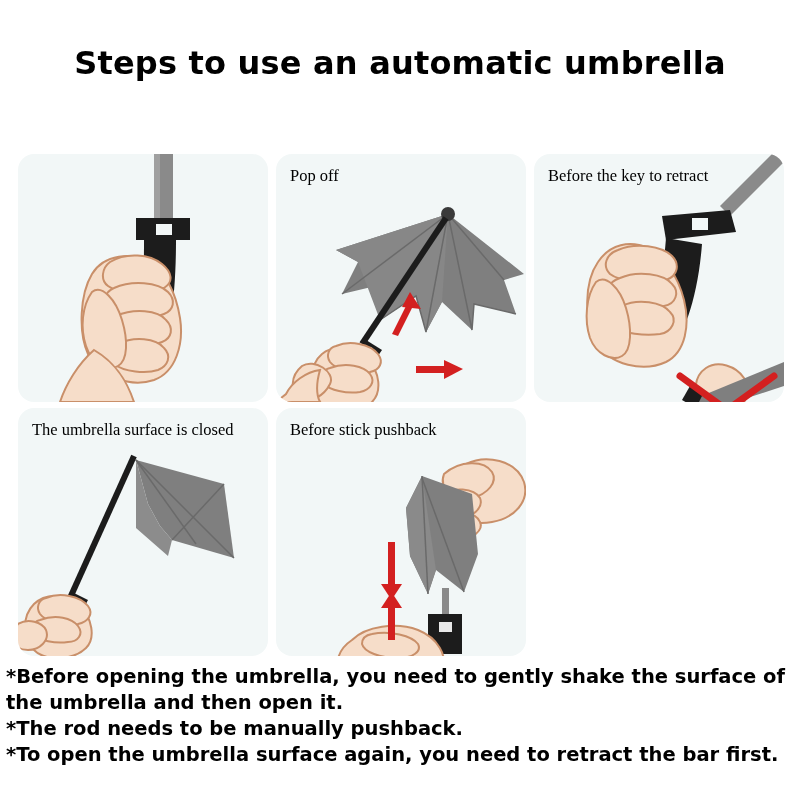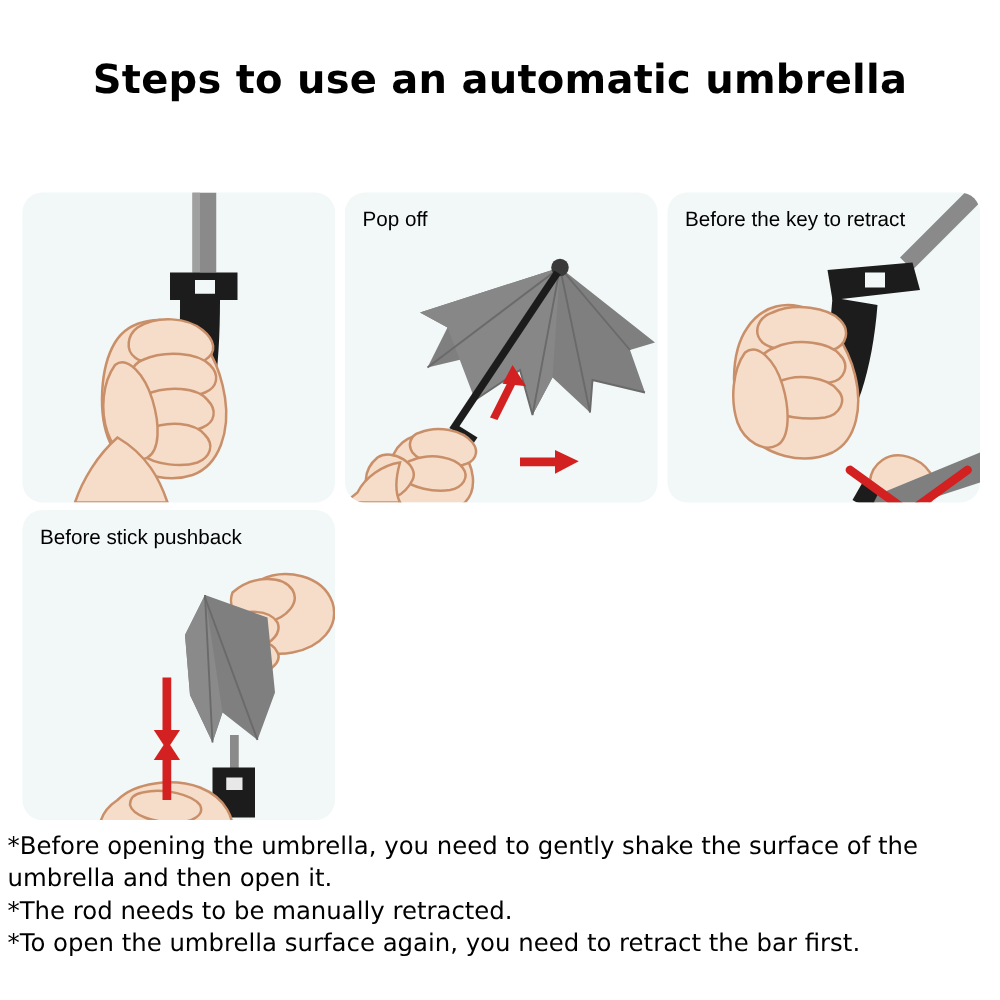--- a/index.html
+++ b/index.html
@@ -45,40 +45,41 @@
     overflow: hidden;
   }
   .cell .caption {
     position: absolute;
     top: 12px;
     left: 14px;
     font-size: 16.5px;
     line-height: 1.25;
     z-index: 6;
     max-width: 225px;
-    font-family: Liberation Sans, sans-serif;
+    font-family: Liberation Serif, serif;
   }
   .cell svg {
     position: absolute;
     inset: 0;
     width: 100%;
     height: 100%;
     display: block;
   }
   .notes {
     position: absolute;
     top: 620px;
     left: 6px;
     width: 790px;
     font-size: 19.5px;
     line-height: 1.33;
     font-family: "DejaVu Sans", sans-serif;
   }
   .notes p {
     margin: 0;
+    font-weight: bold;
   }
 </style>
 </head>
 <body>
 
 <div class="page">
 
   <div class="title">Steps to use an automatic umbrella</div>
 
   <div class="grid">
@@ -166,20 +167,41 @@
         <path d="M156 232 l14 6 l-8 16 l-14 -8 z" fill="#1c1c1c"></path>
 
         <g stroke="#d32020" stroke-width="7" stroke-linecap="round">
           <line x1="146" y1="222" x2="240" y2="290"></line>
           <line x1="240" y1="222" x2="146" y2="290"></line>
         </g>
       </svg>
       <div class="caption">Before the key to retract</div>
     </div>
 
+    <div class="cell">
+      <svg viewBox="0 0 250 248">
+
+        <path d="M118 52 L206 76 L216 150 L154 132 L142 118 L130 96 z" fill="#7f7f7f"></path>
+        <path d="M118 52 L130 96 L142 118 L154 132 L150 148 L118 120 z" fill="#8c8c8c"></path>
+        <path d="M206 76 L154 132" fill="none" stroke="#6a6a6a" stroke-width="1.5"></path>
+        <path d="M118 52 L216 150" fill="none" stroke="#6a6a6a" stroke-width="1.5"></path>
+        <path d="M118 52 L178 136" fill="none" stroke="#6a6a6a" stroke-width="1.5"></path>
+
+        <path d="M116 48 L52 190" stroke="#1c1c1c" stroke-width="6"></path>
+
+        <path d="M54 184 l16 8 l-14 26 l-16 -8 z" fill="#1c1c1c"></path>
+        <rect x="52" y="194" width="11" height="8" fill="#e8e8e8" transform="rotate(-28 57 198)"></rect>
+
+        <path d="M16 196 c-12 12 -12 34 0 46 c12 12 40 10 52 -2 c10 -10 6 -30 -6 -42 c-12 -12 -34 -14 -46 -2 z" fill="#f6ddc9" stroke="#c98f69" stroke-width="2"></path>
+        <path d="M28 190 c14 -6 34 -2 42 8 c6 8 0 16 -10 18 c-14 2 -32 -2 -38 -10 c-4 -6 -2 -14 6 -16 z" fill="#f6ddc9" stroke="#c98f69" stroke-width="2"></path>
+        <path d="M22 212 c16 -6 32 -2 38 6 c6 8 0 16 -10 16 c-14 2 -28 -2 -34 -6 c-4 -6 -2 -14 6 -16 z" fill="#f6ddc9" stroke="#c98f69" stroke-width="2"></path>
+        <path d="M0 216 c10 -6 24 -2 28 6 c4 10 -6 20 -18 20 c-10 0 -16 -6 -18 -14 z" fill="#f6ddc9" stroke="#c98f69" stroke-width="2"></path>
+      </svg>
+      <div class="caption">The umbrella surface is closed</div>
+    </div>
 
     <div class="cell">
       <svg viewBox="0 0 250 248">
 
         <path d="M190 56 c20 -10 50 -4 58 18 c6 20 -10 36 -32 40 c-20 4 -38 -4 -42 -20 c-4 -18 0 -32 16 -38 z" fill="#f6ddc9" stroke="#c98f69" stroke-width="2"></path>
         <path d="M168 66 c16 -14 40 -14 48 -2 c6 10 -4 22 -20 26 c-16 4 -34 -8 -28 -24 z" fill="#f6ddc9" stroke="#c98f69" stroke-width="2"></path>
         <path d="M162 88 c16 -10 36 -8 42 2 c4 10 -8 20 -24 22 c-16 0 -28 -12 -18 -24 z" fill="#f6ddc9" stroke="#c98f69" stroke-width="2"></path>
         <path d="M168 110 c14 -8 32 -6 36 4 c4 8 -8 18 -22 18 c-14 0 -22 -12 -14 -22 z" fill="#f6ddc9" stroke="#c98f69" stroke-width="2"></path>
 
         <path d="M146 68 L196 86 L202 146 L188 184 L160 162 L152 186 L134 148 L130 100 z" fill="#7f7f7f"></path>
@@ -204,17 +226,17 @@
         </g>
       </svg>
       <div class="caption">Before stick pushback</div>
     </div>
 
 
   </div>
 
   <div class="notes">
     <p>*Before opening the umbrella, you need to gently shake the surface of the umbrella and then open it.</p>
-    <p>*The rod needs to be manually retracted.</p>
+    <p>*The rod needs to be manually pushback.</p>
     <p>*To open the umbrella surface again, you need to retract the bar first.</p>
   </div>
 
 </div>
 
 </body></html>

